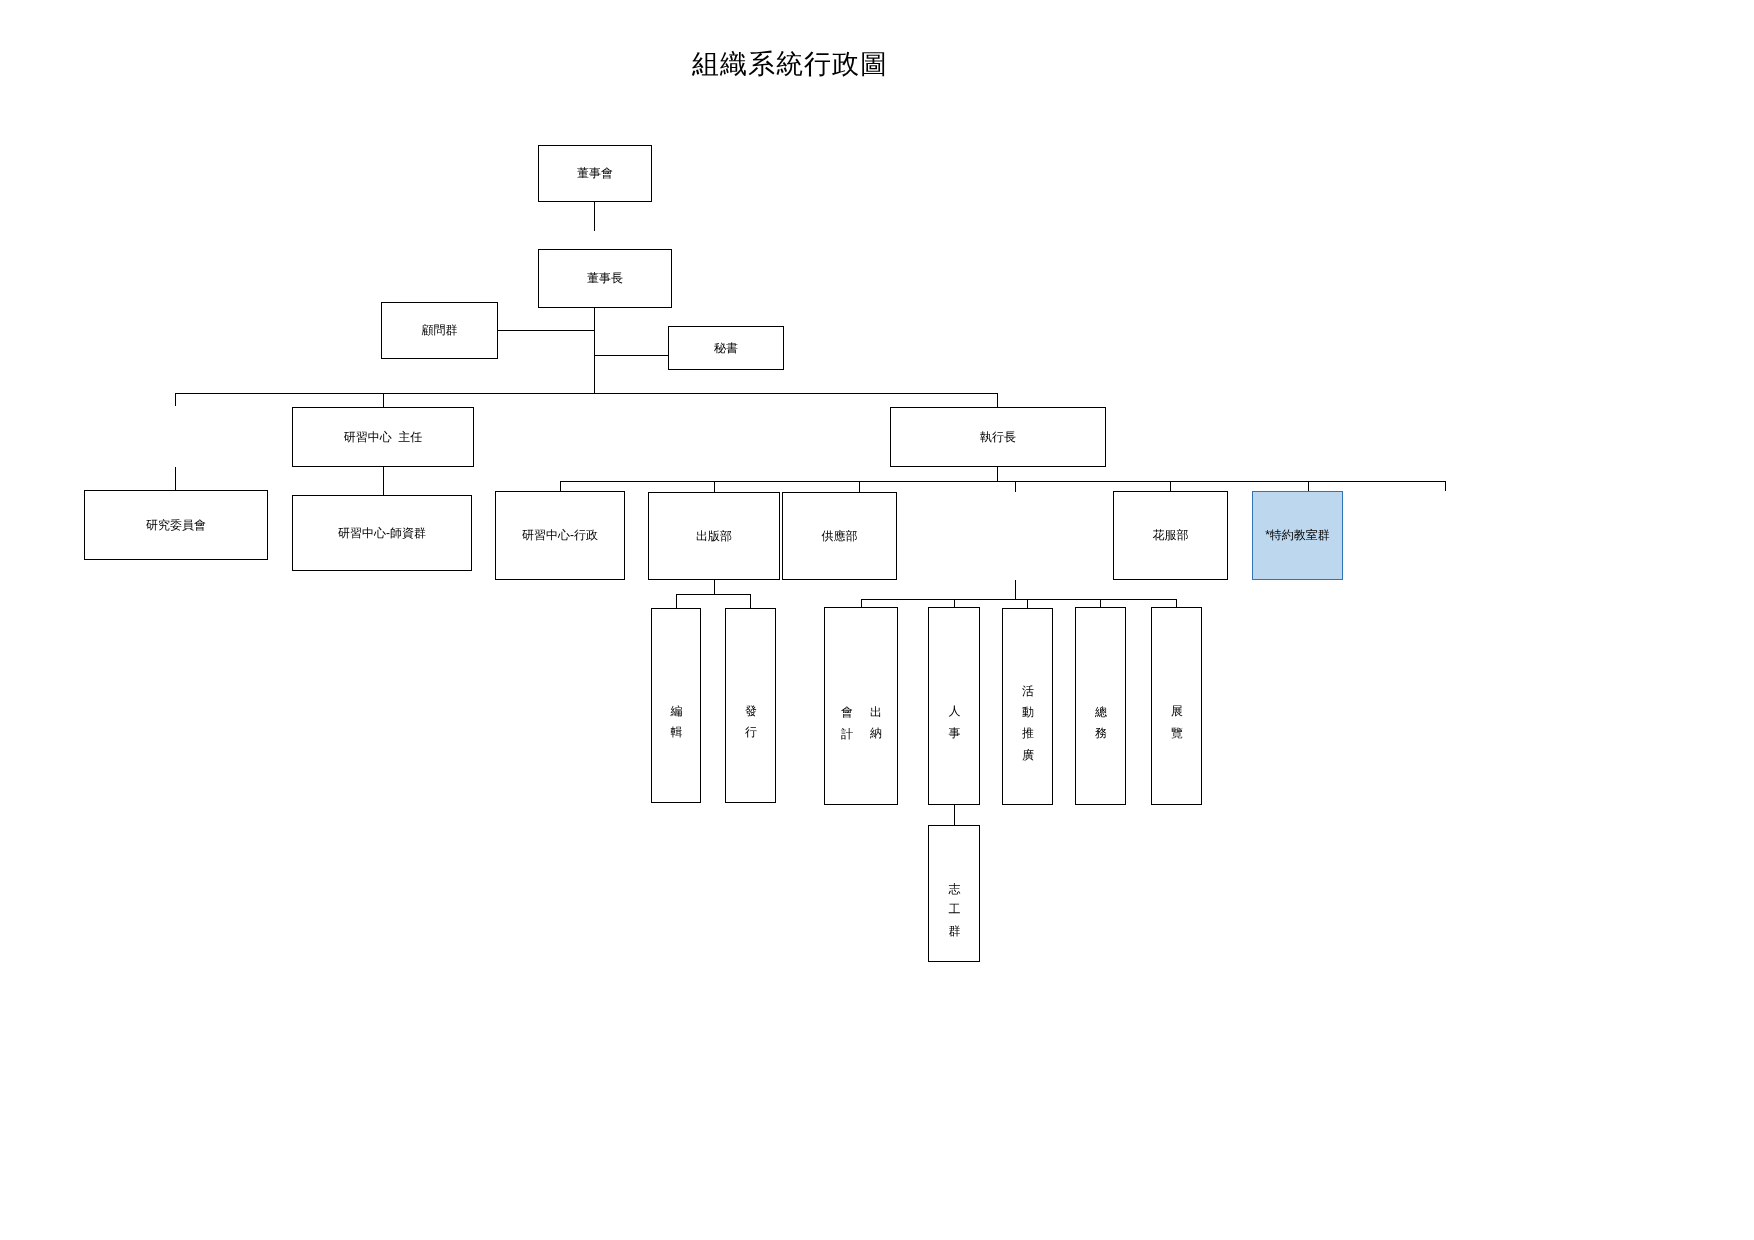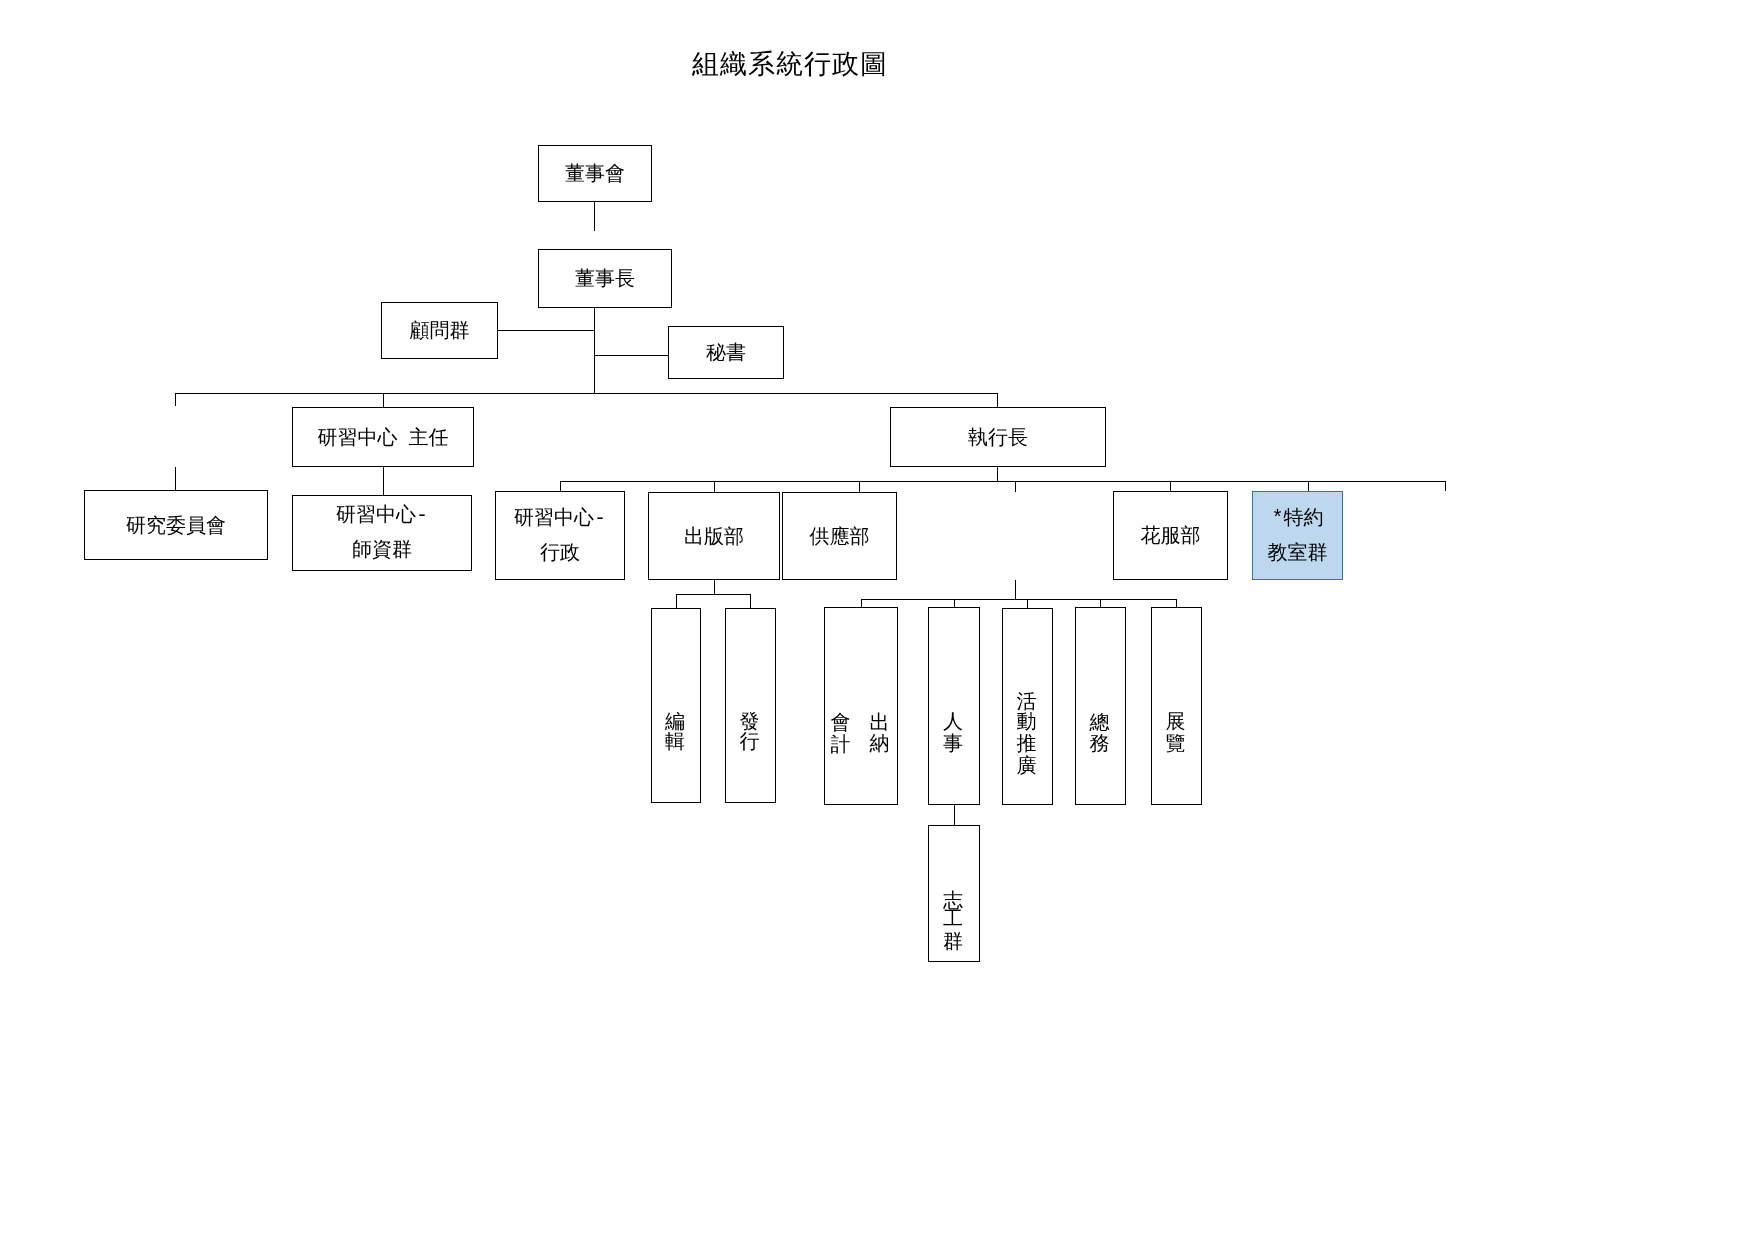--- a/index.html
+++ b/index.html
@@ -21,31 +21,30 @@
     letter-spacing:1px;
   }
   .node{
     position:absolute;
     box-sizing:border-box;
     border:1.3px solid #000;
     background:#fff;
     display:flex;
     align-items:center;
     justify-content:center;
-    font-size:20px;
+    font-size:12px;
     text-align:center;
     white-space:pre;
   }
   .node.blue{
     background:#BDD7EE;
     border-color:#2E75B6;
   }
   .node.two-line{
-    flex-direction:column;
-    font-family:Liberation Mono, monospace;
+    flex-direction:row;
   }
   .node.two-line span{
     line-height:35px;
   }
   .vtext{
     writing-mode:vertical-rl;
     text-orientation:upright;
     letter-spacing:21px;
     margin-bottom:-21px;
   }
@@ -94,21 +93,21 @@
 
   <div class="node" style="left:538px;top:145px;width:114px;height:57px">
     <span>董事會</span>
   </div>
   <div class="node" style="left:538px;top:249px;width:134px;height:59px">
     <span>董事長</span>
   </div>
   <div class="node" style="left:381px;top:302px;width:117px;height:57px">
     <span>顧問群</span>
   </div>
-  <div class="node" style="left:668px;top:326px;width:116px;height:53px">
+  <div class="node" style="left:668px;top:326px;width:116px;height:44px">
     <span>秘書</span>
   </div>
 
   <div class="node" style="left:292px;top:407px;width:182px;height:60px">
     <span>研習中心  主任</span>
   </div>
   <div class="node" style="left:890px;top:407px;width:216px;height:60px">
     <span>執行長</span>
   </div>
 

